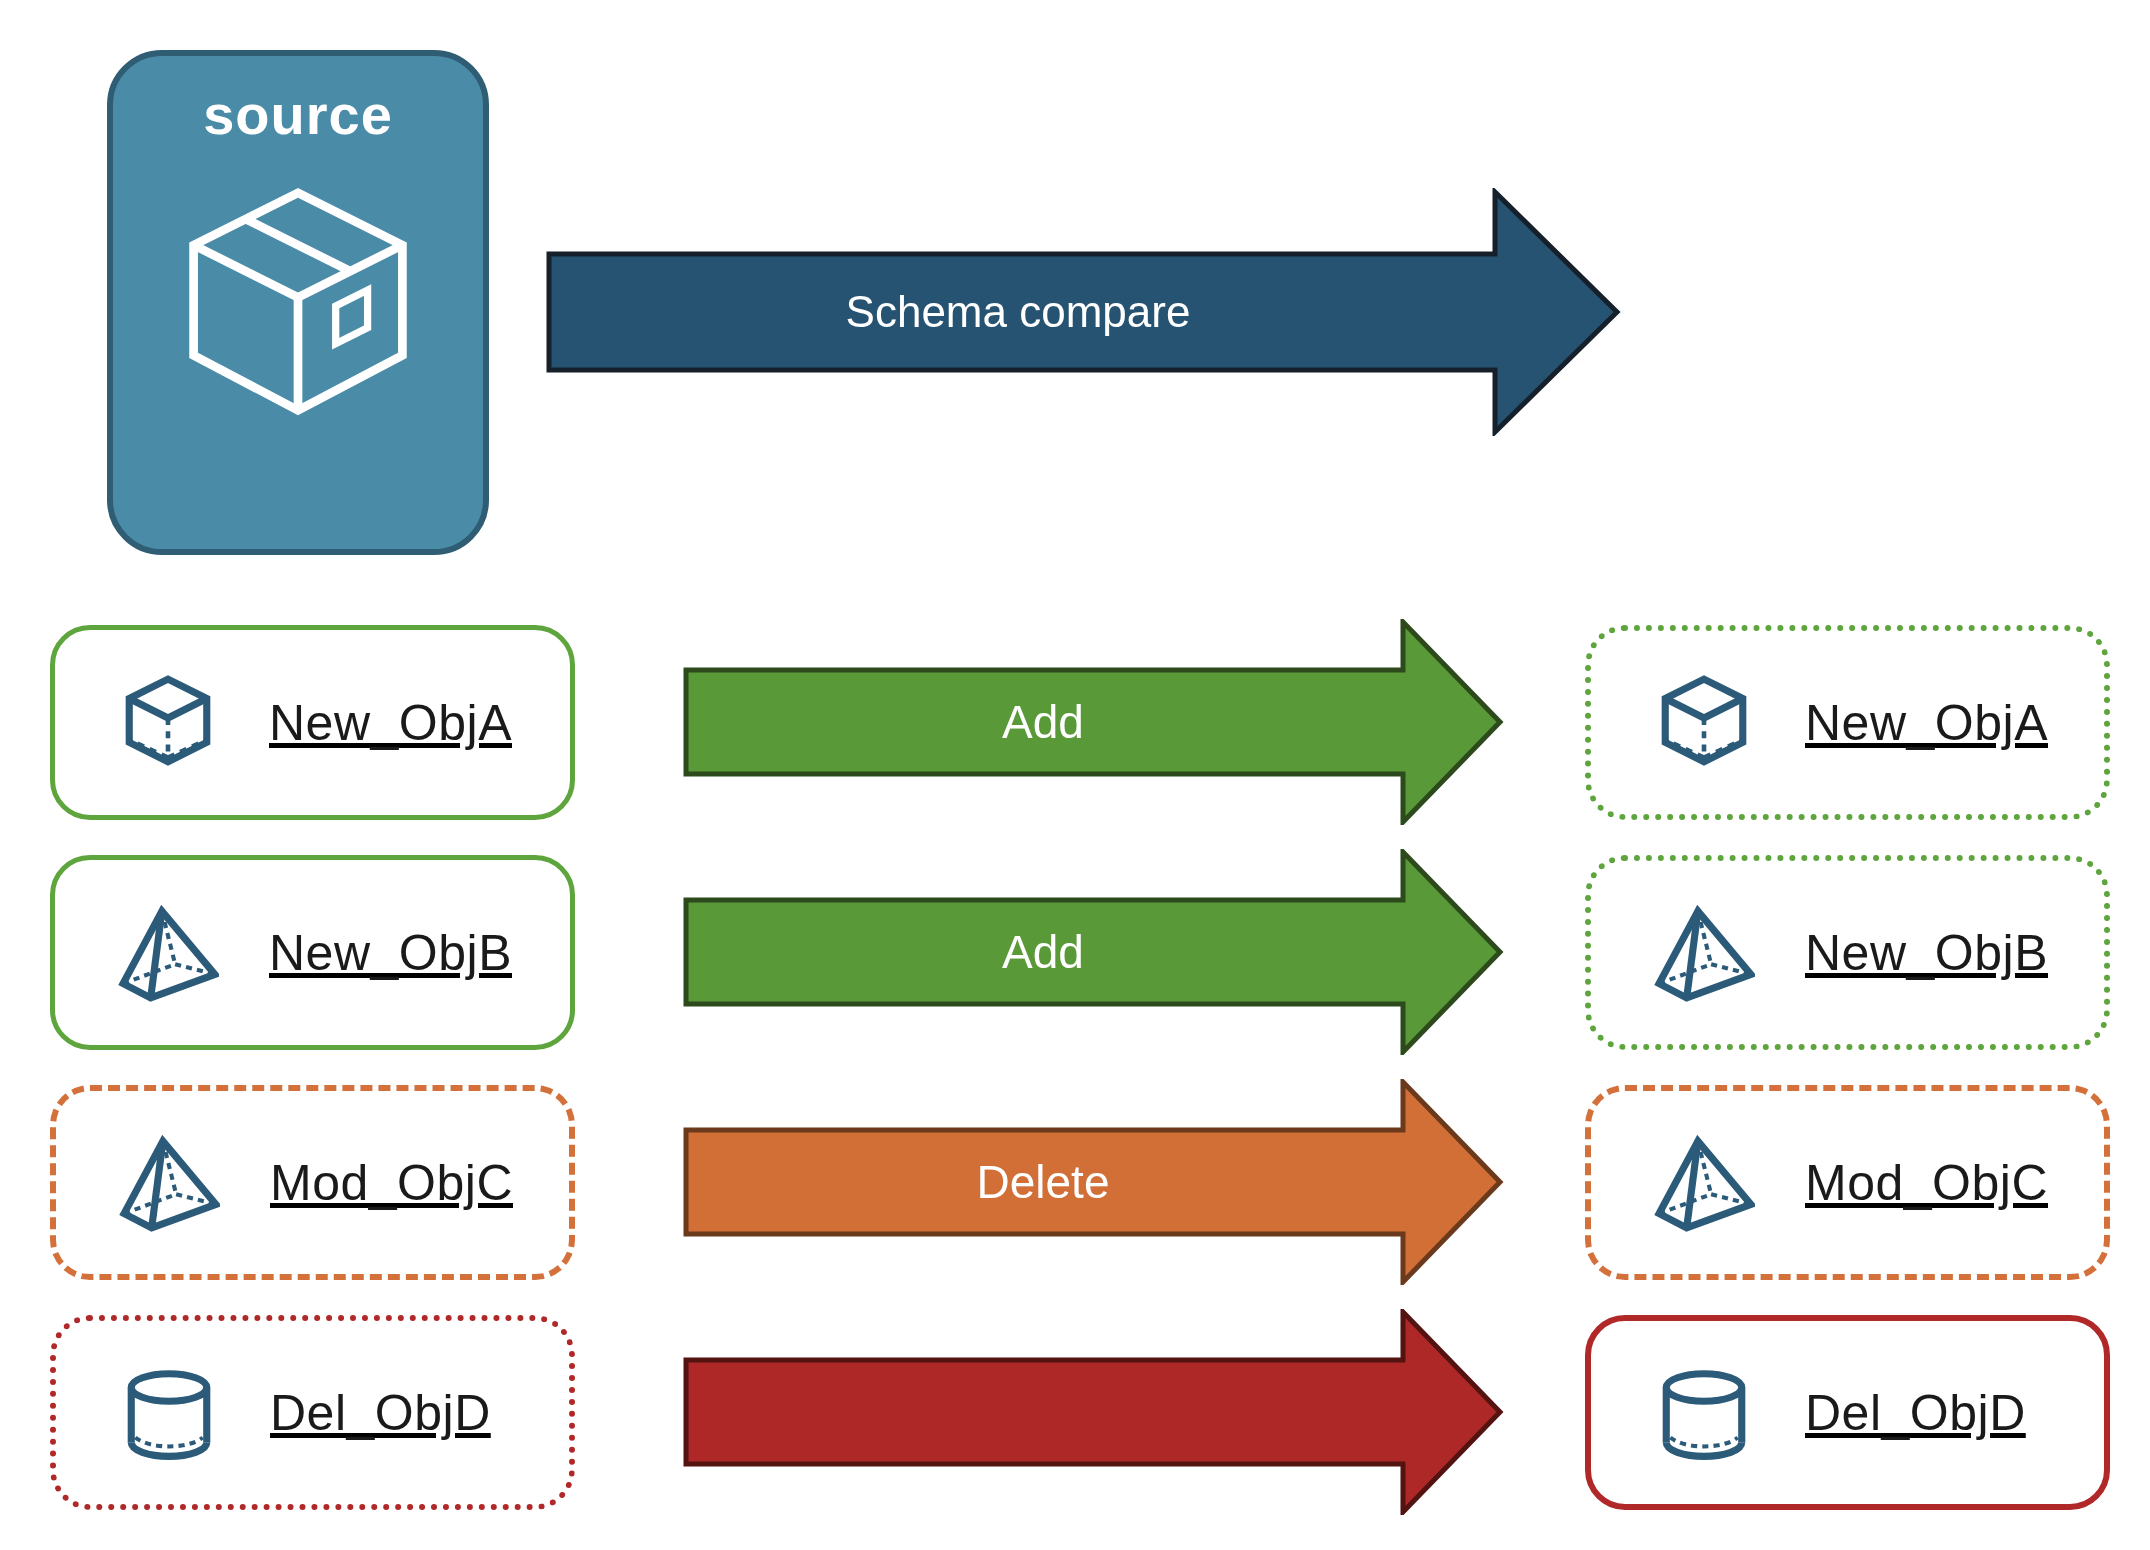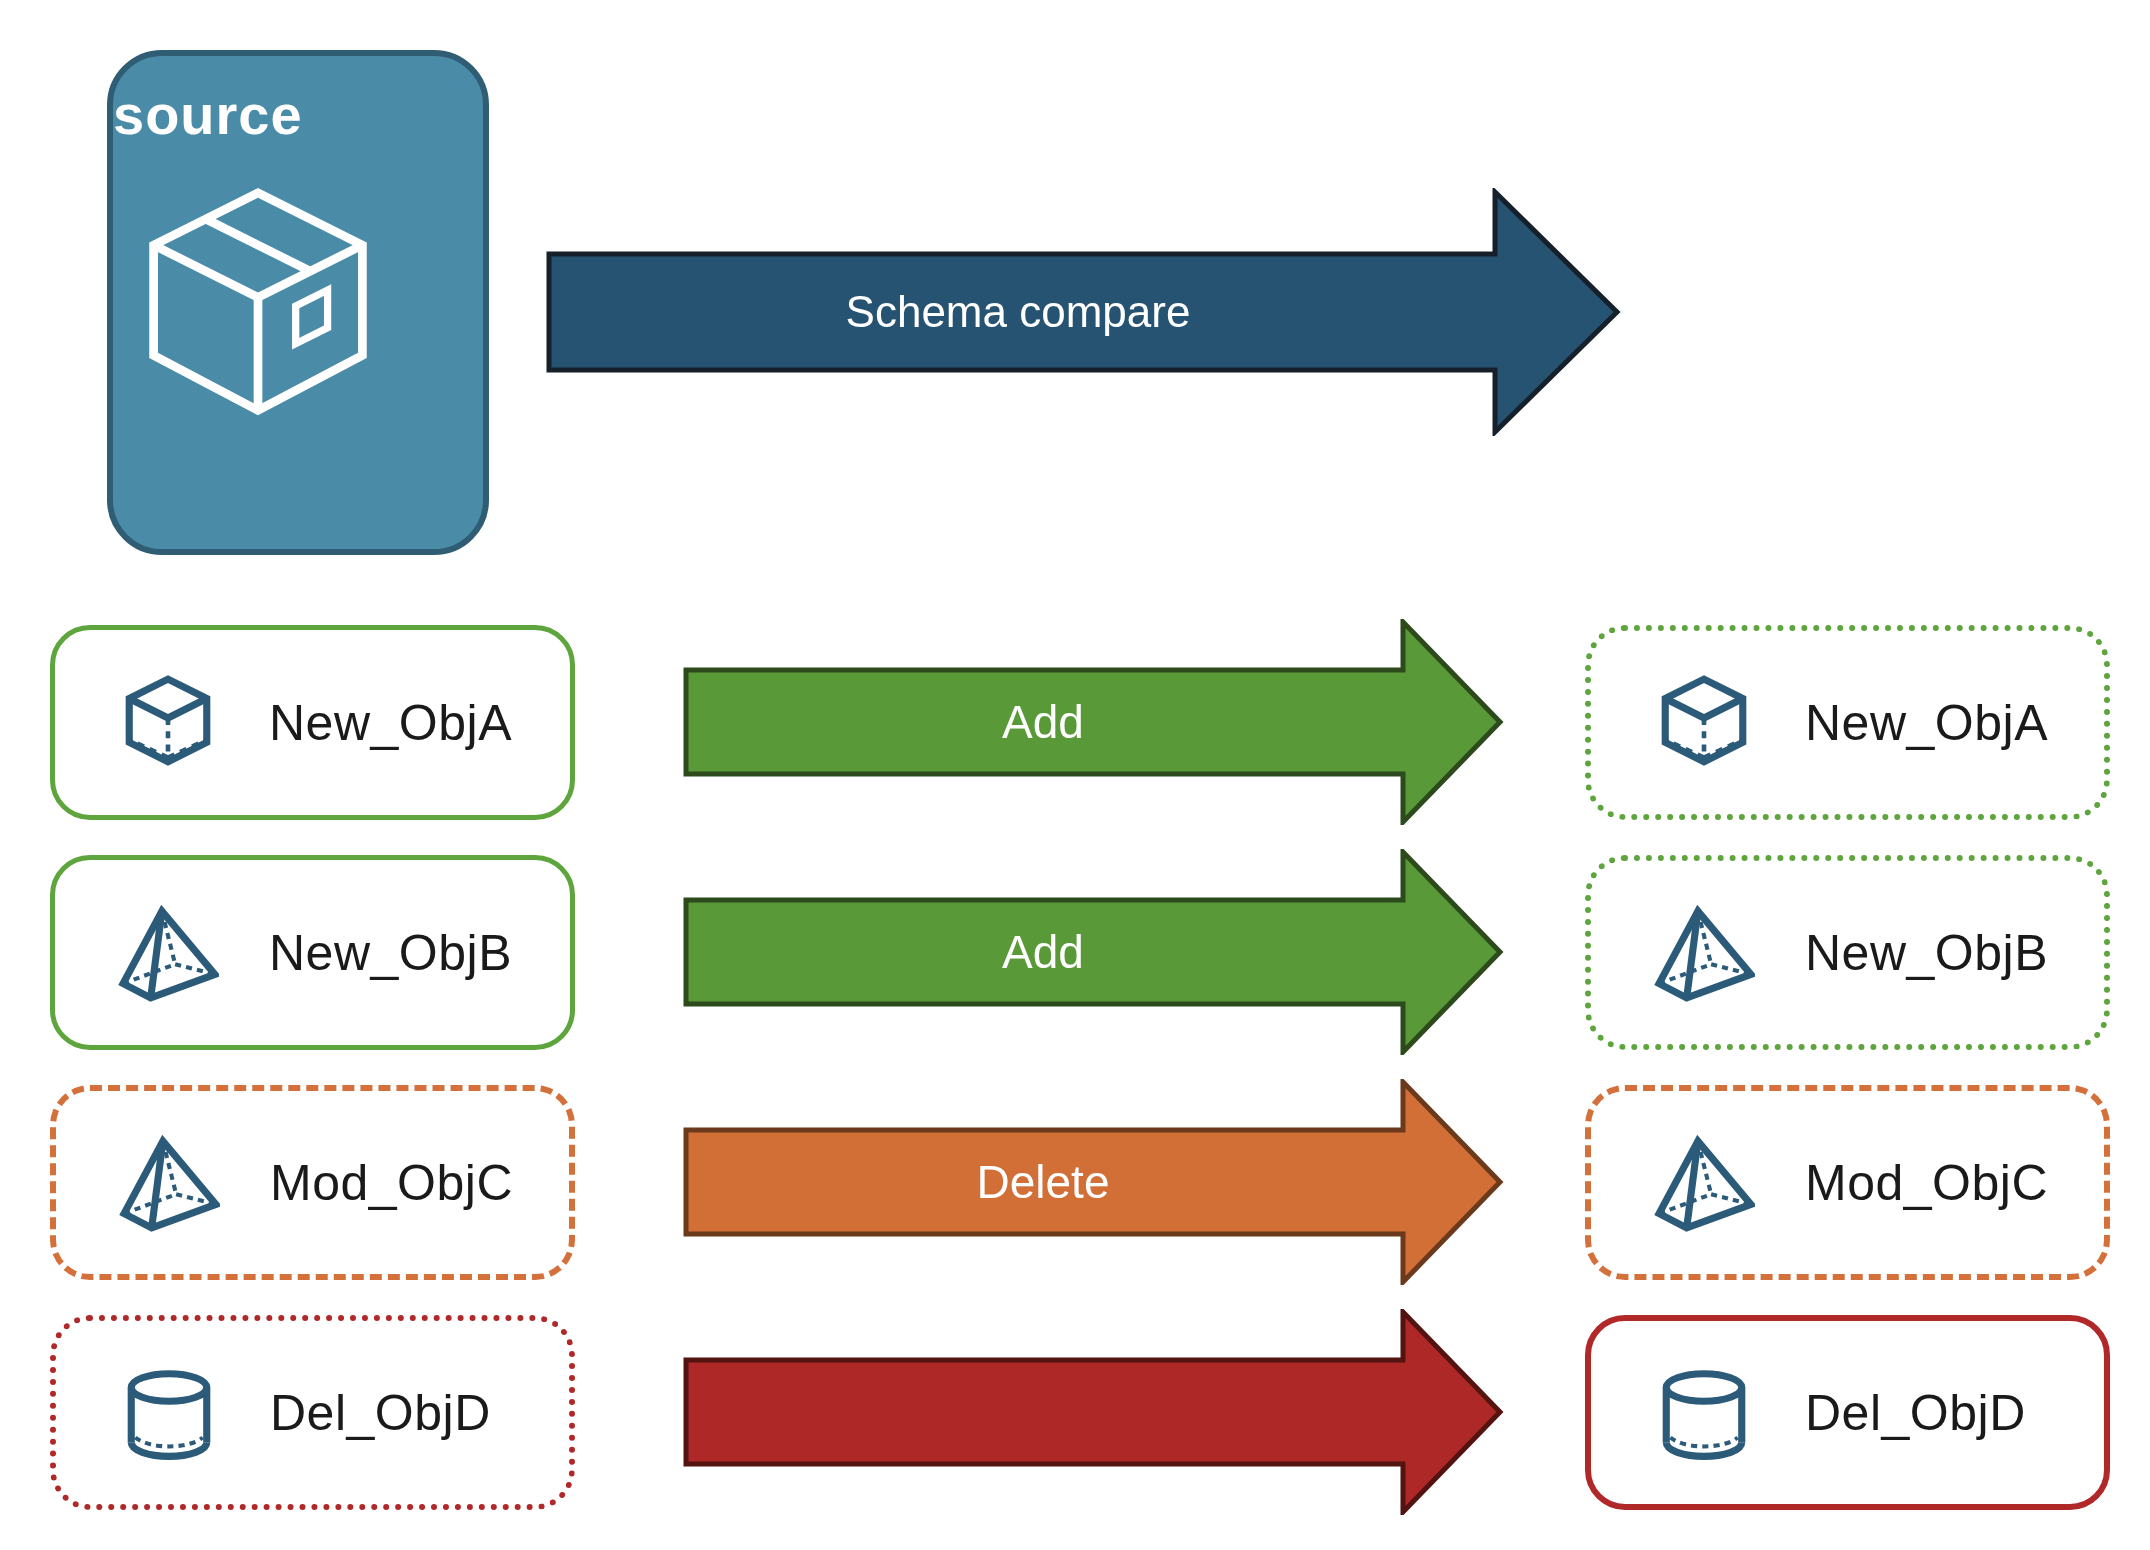--- a/index.html
+++ b/index.html
@@ -4,41 +4,41 @@
 <style>
   html,body{margin:0;padding:0;background:#ffffff;}
   .canvas{
     position:relative; width:2150px; height:1550px; background:#ffffff;
     overflow:hidden; font-family:"Liberation Sans", sans-serif;
   }
   
   .node{
     position:absolute; top:50px; width:382px; height:505px;
     background:#4A8BA8; border:6px solid #2F5D73; border-radius:55px;
-    box-sizing:border-box; 
+    box-sizing:border-box; text-align:center;
   }
   .node.source{left:107px;}
   .node.target{left:1662px;}
   .node-title{font-size:56px; font-weight:bold; color:#ffffff; margin-top:26px; letter-spacing:1px;}
   .node-icon{width:290px; height:290px; margin-top:14px;}
 
   
   .main-arrow{position:absolute; left:545px; top:188px; width:1080px; height:248px;}
   .main-arrow svg{position:absolute; left:0; top:0;}
   .main-arrow-label{
     position:absolute; left:0; top:66px; width:946px; height:116px;
     display:flex; align-items:center; justify-content:center;
     color:#ffffff; font-size:44px;text-align:center;
   }
 
   
   .row{position:absolute; left:0; width:2150px; height:195px;}
   .obox{
     position:absolute; top:0; height:195px; border-radius:40px; background:#ffffff;
-    box-sizing:border-box; display:flex; align-items:center; padding-left:62px; gap:50px;
+    box-sizing:border-box; display:flex; align-items:center; padding-left:62px; gap:50px;text-decoration:underline;
   }
   .obox.left{left:50px; width:525px;}
   .obox.right{left:1585px; width:525px;}
   .b-green-solid {border:5px solid #5DA53C;}
   .b-green-dotted{border:6px dotted #5DA53C;}
   .b-orange-dashed{border:6px dashed #D4713B;}
   .b-red-dotted{border:6px dotted #B02827;}
   .b-red-solid{border:6px solid #B02827;}
   .obj-icon{width:102px; height:102px; flex:0 0 auto;}
   .obj-label{font-size:50px; color:#1a1a1a; letter-spacing:0.5px;}

